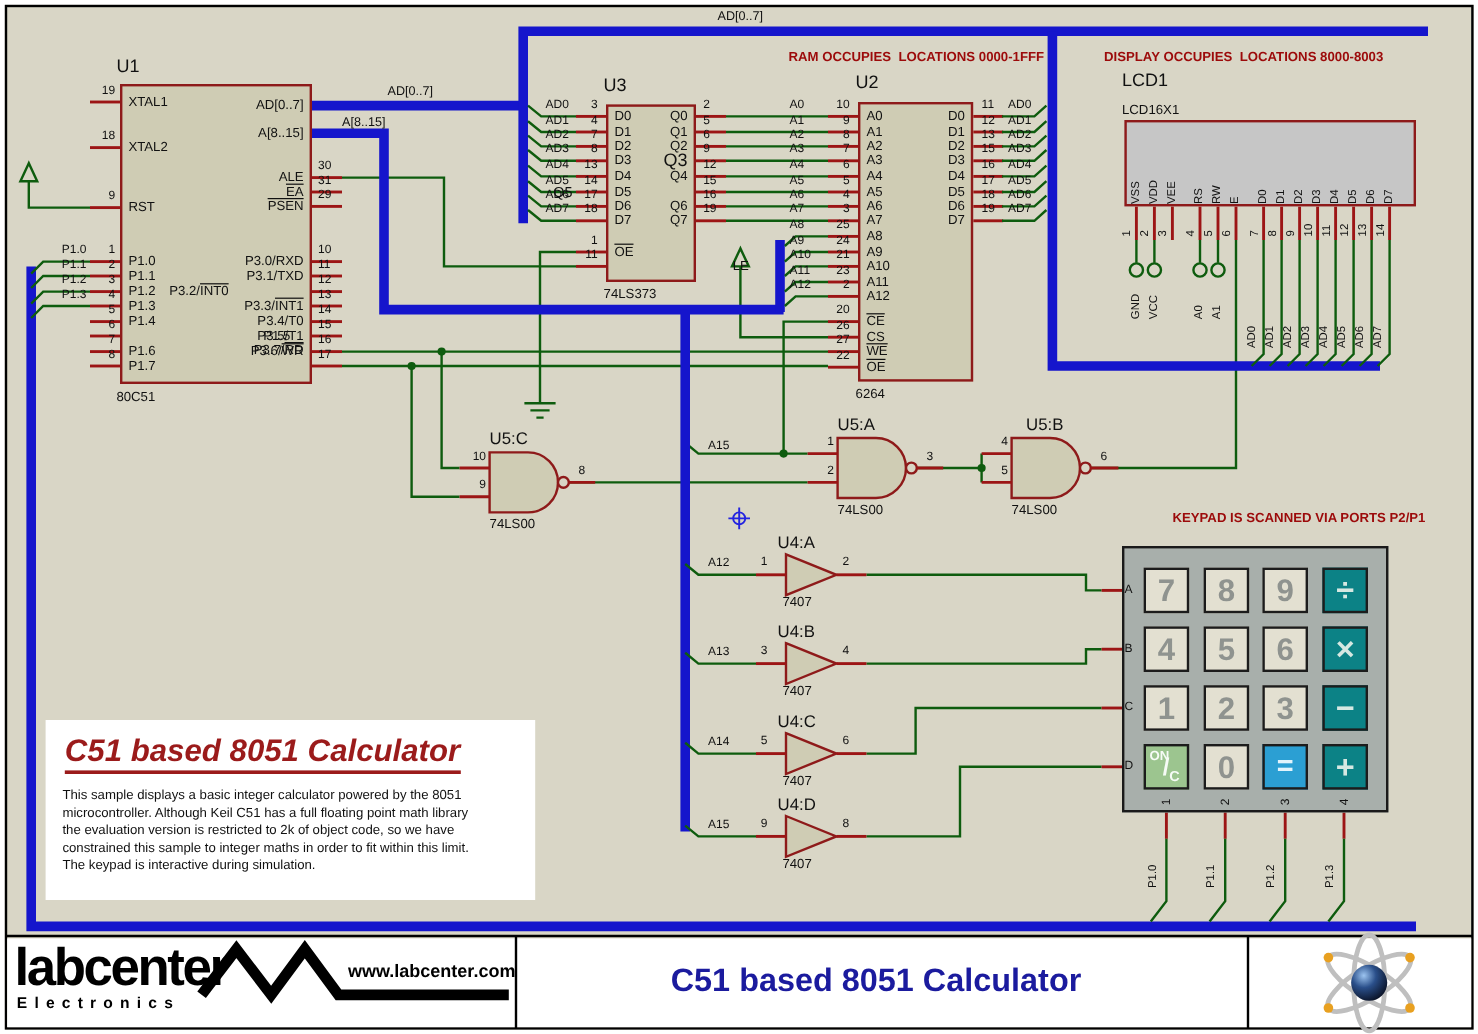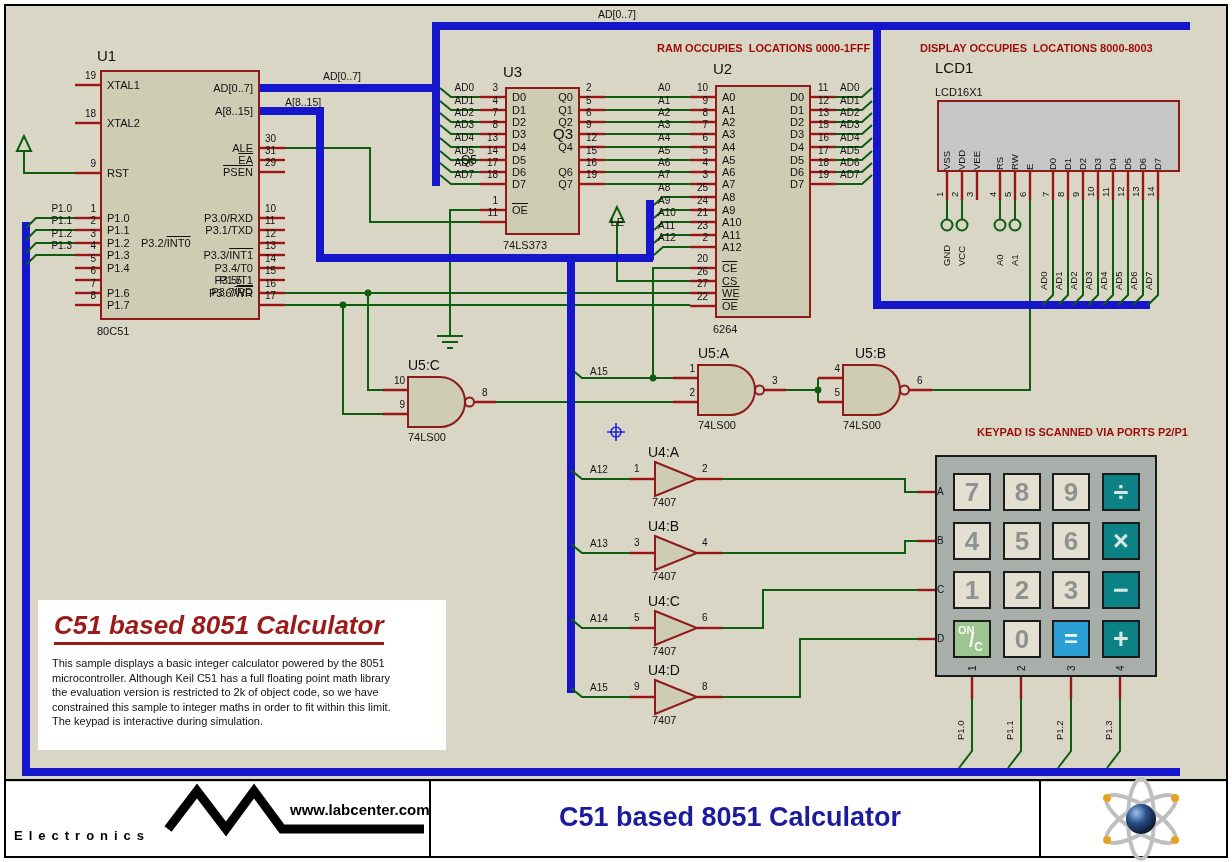--- a/index.html
+++ b/index.html
@@ -306,20 +306,21 @@
   <div class="lbl" style="left:285px;top:96px;font-size:10.5px;">A[8..15]</div>
   <div class="lbl" style="left:590px;top:366px;width:36px;font-size:10px;">A15</div>
 
   <div class="note-title">C51 based 8051 Calculator</div>
   <div class="note-body">This sample displays a basic integer calculator powered by the 8051
 microcontroller. Although Keil C51 has a full floating point math library
 the evaluation version is restricted to 2k of object code, so we have
 constrained this sample to integer maths in order to fit within this limit.
 The keypad is interactive during simulation.</div>
 
+  <div class="brand">labcenter</div>
   <div class="brand-sub">Electronics</div>
   <div class="brand-url">www.labcenter.com</div>
   <div class="banner-title">C51 based 8051 Calculator</div>
 <div class="chip" style="left: 100px; top: 70px; width: 160px; height: 250px;"></div>
     <div class="lbl" style="left: 97px; top: 50px; width: 70px; text-align: left; font-size: 15px;">U1</div>
     <div class="lbl" style="left: 97px; top: 325px; width: 80px; text-align: left; font-size: 11px;">80C51</div>
     <div class="lbl" style="left: 107px; top: 79px; width: 112px; text-align: left; font-size: 11px;">XTAL1</div>
     <div class="lbl" style="left: 72px; top: 70px; width: 24px; text-align: right; font-size: 10px;">19</div>
     <div class="lbl" style="left: 107px; top: 117px; width: 112px; text-align: left; font-size: 11px;">XTAL2</div>
     <div class="lbl" style="left: 72px; top: 108px; width: 24px; text-align: right; font-size: 10px;">18</div>

